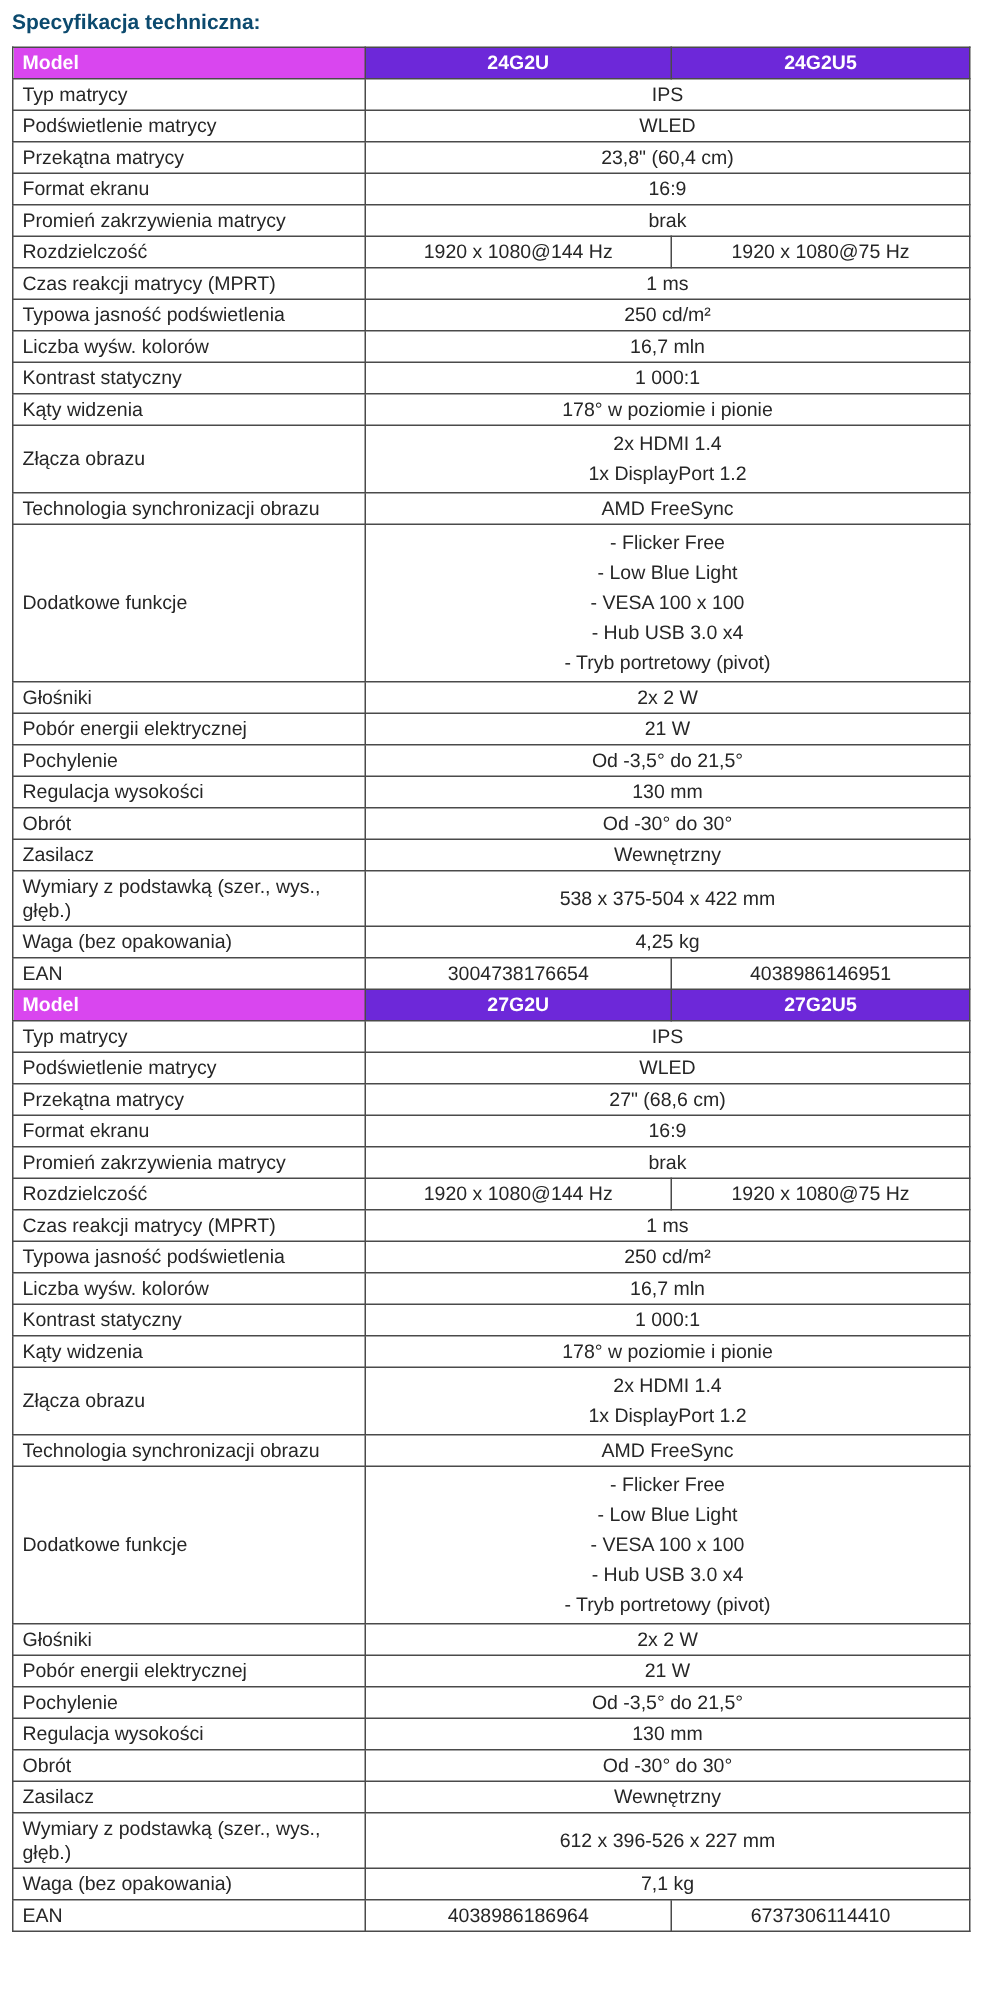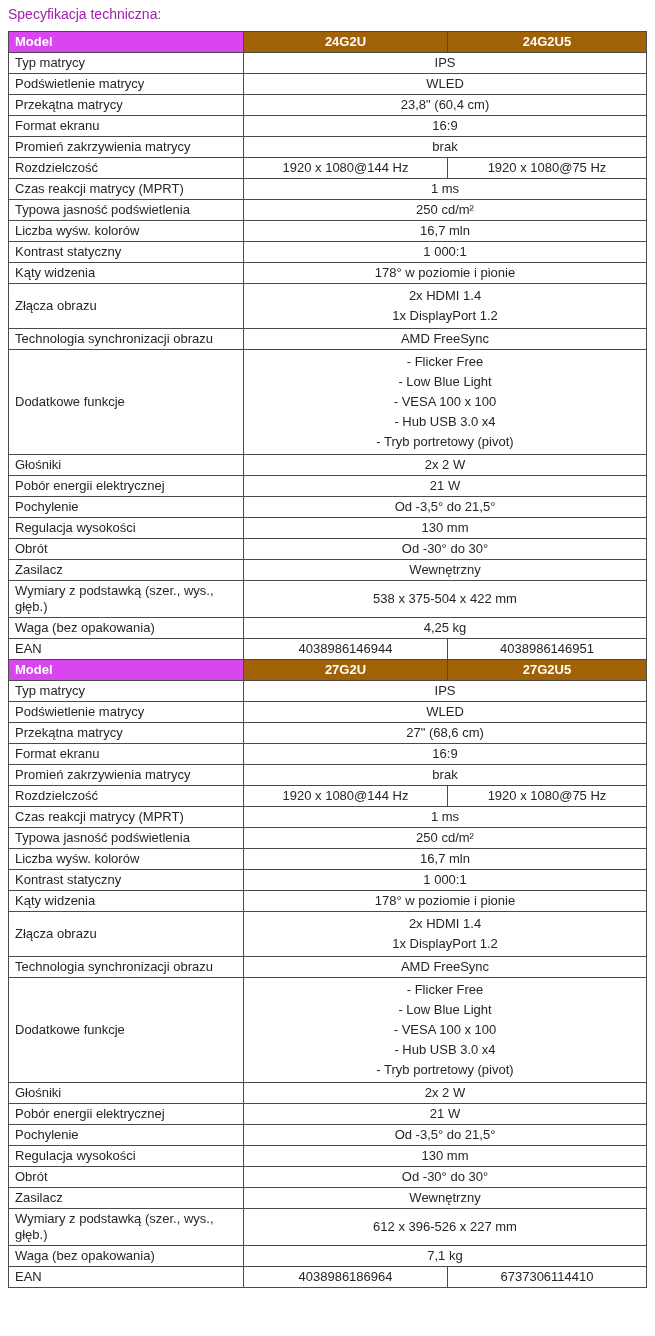--- a/index.html
+++ b/index.html
@@ -9,22 +9,22 @@
     font-family: "Liberation Sans", sans-serif;
     color: #262626;
   }
   .page {
     width: 655px;
     padding: 4px 0 0 8px;
     box-sizing: border-box;
   }
   .doc-title {
     font-size: 14px;
-    font-weight: normal;
-    color: #a21caf;
+    font-weight: bold;
+    color: #0c4a6e;
     margin: 2px 0 9px 0;
   }
   table.spec {
     border-collapse: collapse;
     table-layout: fixed;
     width: 638px;
   }
   col.c-label { width: 235px; }
   col.c-val1  { width: 204px; }
   col.c-val2  { width: 199px; }
@@ -37,21 +37,21 @@
     overflow: hidden;
     word-wrap: break-word;
   }
   th.hdr-label {
     background: #d946ef;
     color: #ffffff;
     font-weight: bold;
     text-align: left;
   }
   th.hdr-model {
-    background: #a16207;
+    background: #6d28d9;
     color: #ffffff;
     font-weight: bold;
     text-align: center;
   }
   td.lbl { text-align: left; }
   td.val { text-align: center; }
   td.val .value-line { line-height: 20px; }
 </style>
 </head>
 <body>
@@ -164,21 +164,21 @@
         <tr>
           <td class="lbl">Wymiary z podstawką (szer., wys., głęb.)</td>
           <td class="val" colspan="2">538 x 375-504 x 422 mm</td>
         </tr>
         <tr>
           <td class="lbl">Waga (bez opakowania)</td>
           <td class="val" colspan="2">4,25 kg</td>
         </tr>
         <tr>
           <td class="lbl">EAN</td>
-          <td class="val">4038986146944</td>
+          <td class="val">3004738176654</td>
           <td class="val">4038986146951</td>
         </tr>
         <tr>
           <th class="hdr-label">Model</th>
           <th class="hdr-model">27G2U</th>
           <th class="hdr-model">27G2U5</th>
         </tr>
         <tr>
           <td class="lbl">Typ matrycy</td>
           <td class="val" colspan="2">IPS</td>

